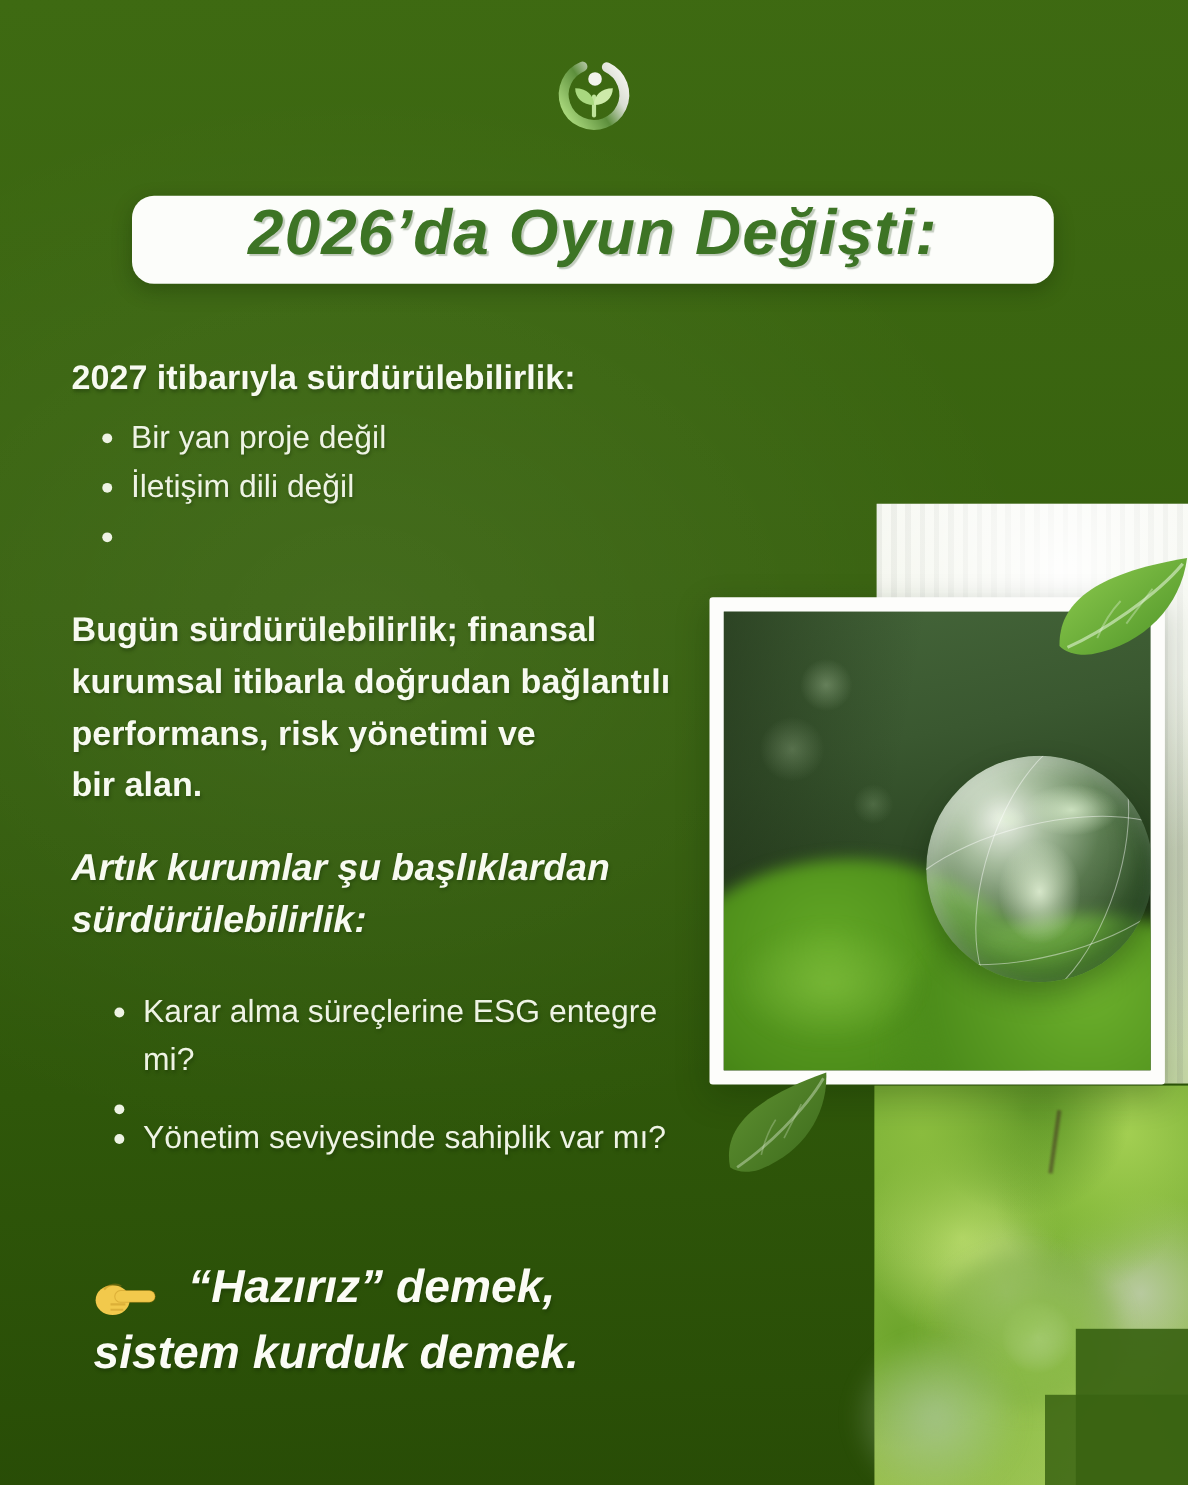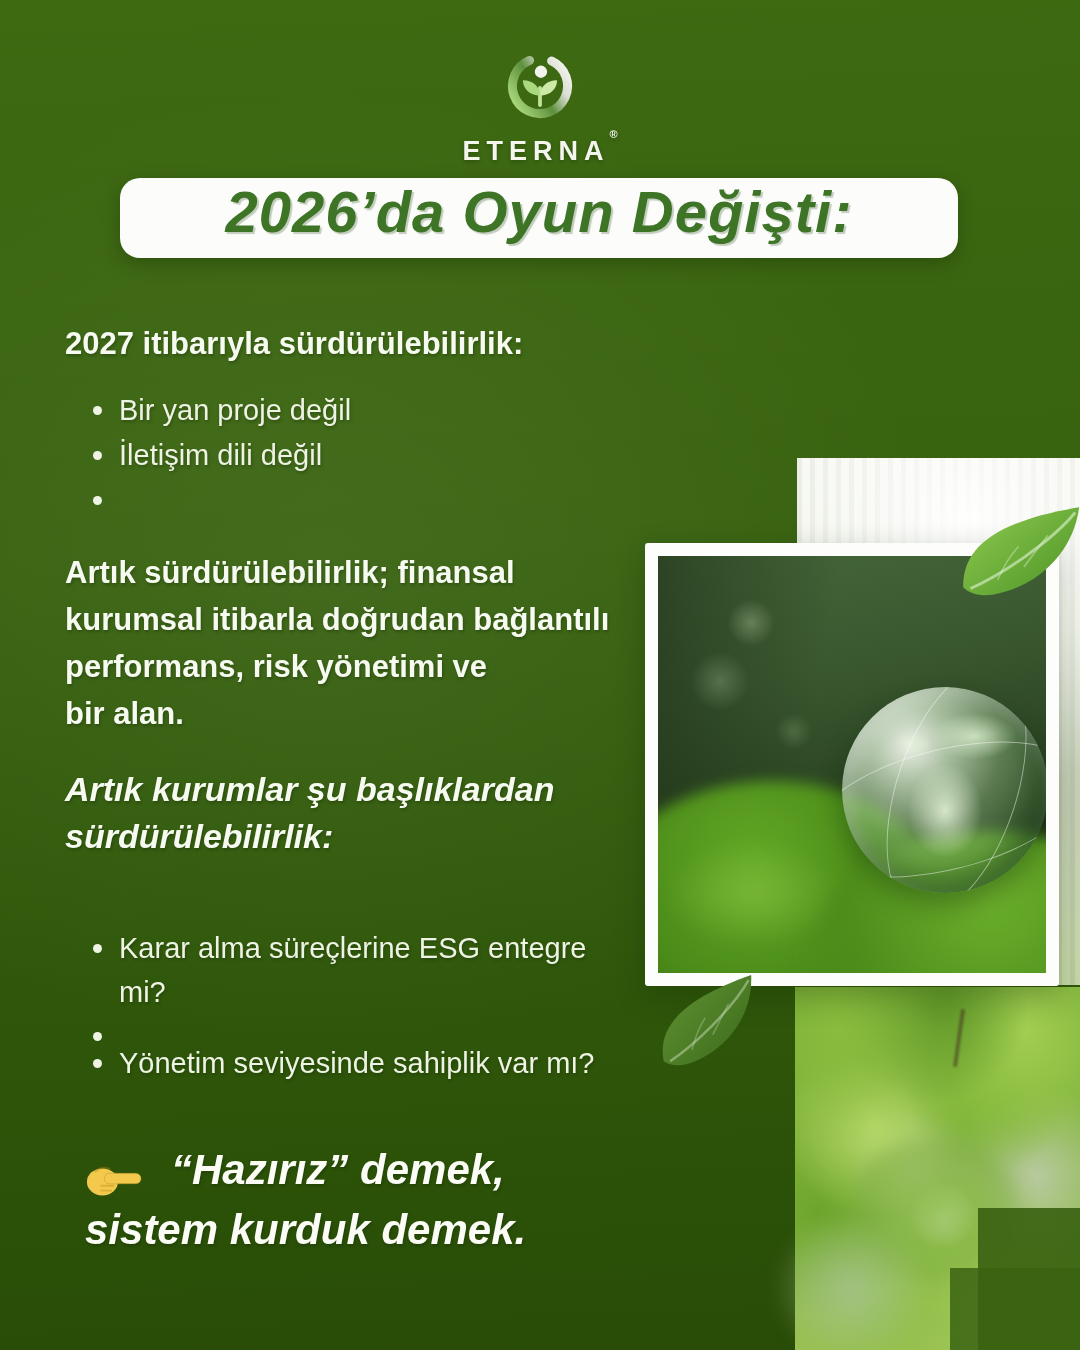--- a/index.html
+++ b/index.html
@@ -90,26 +90,26 @@
     box-shadow:0 6px 18px rgba(12,32,4,0.30);
   }
   .title-banner h1{
     margin:0;font-size:58px;font-weight:bold;font-style:italic;color:#3d7425;letter-spacing:1px;
     text-shadow:2px 2px 1px rgba(25,60,10,0.25);white-space:nowrap;
   }
   
   .txt{position:absolute;z-index:5;color:#eef3e4;text-shadow:1px 2px 3px rgba(18,40,6,0.35);}
   .intro{left:65px;top:326px;width:600px;}
   .intro h2{margin:0;font-size:31px;font-weight:bold;color:#f7faf0;}
-  ul.blist{list-style:none;margin:26px 0 0 28px;padding:0;}
+  ul.blist{list-style:none;margin:14px 0 0 28px;padding:0;}
   ul.blist li{display:flex;align-items:flex-start;gap:17px;font-size:29px;line-height:45px;}
   .dot{flex:0 0 auto;width:9px;height:9px;border-radius:50%;background:#eef3e4;margin-top:18px;}
   .par{left:65px;top:549px;width:620px;font-size:31px;font-weight:bold;line-height:47px;color:#f7faf0;}
   .par2{left:65px;top:766px;width:560px;font-size:34px;font-weight:bold;line-height:47px;color:#f7faf0;font-style:italic;}
-  .checklist-wrap{left:65px;top:898px;width:545px;margin-top:28px;}
+  .checklist-wrap{left:76px;top:898px;width:545px;}
   ul.checklist{list-style:none;margin:0 0 0 28px;padding:0;}
   ul.checklist li{display:flex;align-items:flex-start;gap:17px;font-size:29px;line-height:44px;}
   ul.checklist li .li-text{max-width:505px;}
   
   .cta{left:85px;top:1140px;width:560px;font-size:42px;font-weight:bold;font-style:italic;color:#fbfcf5;line-height:60px;}
   .cta .l1{display:flex;align-items:flex-end;gap:28px;}
   .cta .hand{flex:0 0 auto;}
 </style>
 </head>
 <body>
@@ -172,21 +172,20 @@
           <stop offset="0.75" stop-color="#d9ddd2"></stop>
           <stop offset="1" stop-color="#f2f2ec"></stop>
         </linearGradient>
       </defs>
       <circle cx="40" cy="40" r="29" fill="none" stroke="url(#ring)" stroke-width="9.5" stroke-linecap="round" stroke-dasharray="158 30" transform="rotate(-65 40 40)"></circle>
       <circle cx="41" cy="25" r="6.5" fill="#f2f3ec"></circle>
       <path d="M40 60 L40 42" stroke="#bfe39b" stroke-width="4" stroke-linecap="round"></path>
       <path d="M40 50 C29 50 22 43 22 34 C33 34 40 41 40 50 Z" fill="#a9d87f"></path>
       <path d="M40 50 C51 50 58 43 58 34 C47 34 40 41 40 50 Z" fill="#cdeaa9"></path>
     </svg>
-    <div class="brand-name"><span>ETERNA</span><sup>®</sup></div>
   </header>
 
   <div class="title-banner">
     <h1>2026’da Oyun Değişti:</h1>
   </div>
 
   <section class="txt intro">
     <h2>2027 itibarıyla sürdürülebilirlik:</h2>
     <ul class="blist">
       <li>
@@ -197,21 +196,21 @@
           <span class="dot"></span>
           <span class="li-text">İletişim dili değil</span>
         </li>
       <li>
           <span class="dot"></span>
         </li>
     </ul>
   </section>
 
   <div class="txt par">
-    <div>Artık sürdürülebilirlik; finansal</div>
+    <div>Bugün sürdürülebilirlik; finansal</div>
     <div>kurumsal itibarla doğrudan bağlantılı</div>
     <div>performans, risk yönetimi ve</div>
     <div>bir alan.</div>
   </div>
 
   <div class="txt par2">
     <div>Artık kurumlar şu başlıklardan</div>
     <div>sürdürülebilirlik:</div>
   </div>
 

